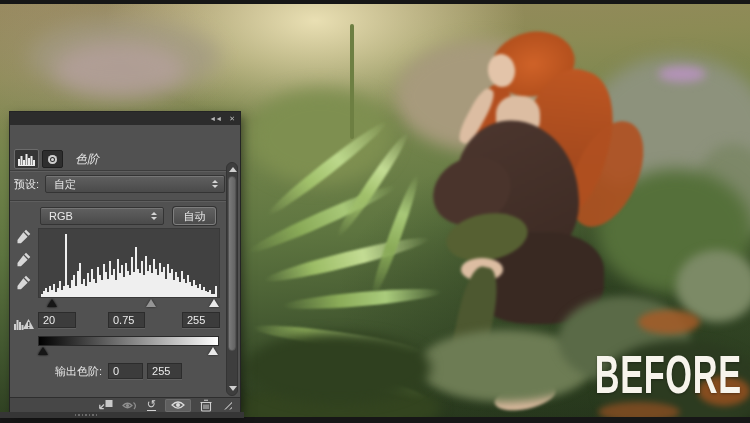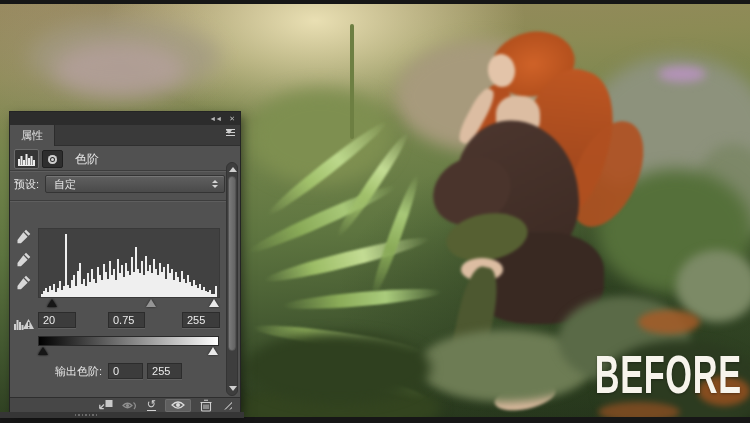--- a/index.html
+++ b/index.html
@@ -46,21 +46,21 @@
   .flyout { position:absolute; right:5px; top:7px; display:flex; align-items:center; gap:3px; cursor:pointer; }
   .flyout .tri { width:0; height:0; border-left:3px solid transparent; border-right:3px solid transparent; border-top:4px solid #cfcfcf; }
   .flyout .bars { width:9px; height:1px; background:#cfcfcf; box-shadow:0 3px 0 #cfcfcf, 0 6px 0 #cfcfcf; margin-top:-6px; }
 
   .iconrow { position:absolute; left:0; top:36px; right:14px; height:22px; display:flex; align-items:center; }
   .adj-btn { width:25px; height:20px; margin-left:4px; background:#353535; border:1px solid #6b6b6b;
     border-radius:2px; display:flex; align-items:center; justify-content:center; }
   .mask-btn { width:21px; height:18px; margin-left:3px; background:#2e2e2e; border:1px solid #1f1f1f;
     border-radius:2px; display:flex; align-items:center; justify-content:center; }
   .mask-dot { width:9px; height:9px; border-radius:50%; background:#d6d6d6; box-shadow:inset 0 0 0 2px #cfcfcf, inset 0 0 0 3px #2e2e2e; }
-  .adj-title { margin-left:12px; font-size:12px; }
+  .adj-title { margin-left:12px; font-size:12px;font-style:italic; }
   .divider { position:absolute; left:0; right:14px; height:0; border-top:1px solid #3d3d3d; border-bottom:1px solid #5e5e5e; }
 
   .row-preset { position:absolute; left:0; top:62px; right:14px; height:20px; display:flex; align-items:center; }
   .row-preset .lbl { margin-left:4px; width:31px; font-size:11px; }
   .dropdown { position:relative; height:18px; border:1px solid #343434; border-radius:2px;
     background:linear-gradient(#606060,#4a4a4a); box-shadow:inset 0 1px 0 rgba(255,255,255,.14);
     display:flex; align-items:center; padding:0 8px; color:#e9e9e9; cursor:pointer; }
   .dd-preset { flex:1; margin-right:1px;align-items:flex-end; }
   .stepper { position:absolute; right:6px; top:50%; transform:translateY(-50%); display:flex; flex-direction:column; gap:2px; }
   .stepper i { display:block; width:0; height:0; border-left:3px solid transparent; border-right:3px solid transparent; }
@@ -188,27 +188,20 @@
 
   <div class="before">BEFORE</div>
 
   <div class="panel">
 
     <div class="titlebar">
       <span class="glyph">◄◄</span>
       <span class="glyph">✕</span>
     </div>
 
-    <div class="tabbar">
-      <div class="tab">属性</div>
-      <div class="flyout">
-        <span class="tri"></span>
-        <span class="bars"></span>
-      </div>
-    </div>
 
     <div class="iconrow">
       <div class="adj-btn">
         <svg width="17" height="13" viewBox="0 0 17 13">
           <g fill="#ededed">
             <rect x="0" y="6" width="2" height="6"></rect>
               <rect x="2.5" y="3" width="2" height="9"></rect>
             <rect x="5" y="7" width="2" height="5"></rect>
               <rect x="7.5" y="1" width="2" height="11"></rect>
             <rect x="10" y="5" width="2" height="7"></rect>
@@ -232,20 +225,30 @@
         <span>自定</span>
         <span class="stepper">
             <i class="up"></i>
             <i class="dn"></i>
           </span>
       </div>
     </div>
 
     <div class="divider" style="top:88px"></div>
 
+    <div class="row-channel">
+      <div class="dropdown dd-channel">
+        <span>RGB</span>
+        <span class="stepper">
+            <i class="up"></i>
+            <i class="dn"></i>
+          </span>
+      </div>
+      <div class="auto-btn">自动</div>
+    </div>
 
     <div class="droppers">
       <svg class="dropper" viewBox="0 0 15 15">
         <path fill="#d8d8d8" d="M9.4 1.6 L13.4 5.6 L11.8 7.2 L7.8 3.2 Z M6.9 4.1 L10.9 8.1 L4.6 14.4 L1.4 14.4 L1.4 11.2 Z"></path>
       </svg>
       <svg class="dropper" viewBox="0 0 15 15">
         <path fill="#d8d8d8" d="M9.4 1.6 L13.4 5.6 L11.8 7.2 L7.8 3.2 Z M6.9 4.1 L10.9 8.1 L4.6 14.4 L1.4 14.4 L1.4 11.2 Z"></path>
       </svg>
       <svg class="dropper" viewBox="0 0 15 15">
         <path fill="#d8d8d8" d="M9.4 1.6 L13.4 5.6 L11.8 7.2 L7.8 3.2 Z M6.9 4.1 L10.9 8.1 L4.6 14.4 L1.4 14.4 L1.4 11.2 Z"></path>

